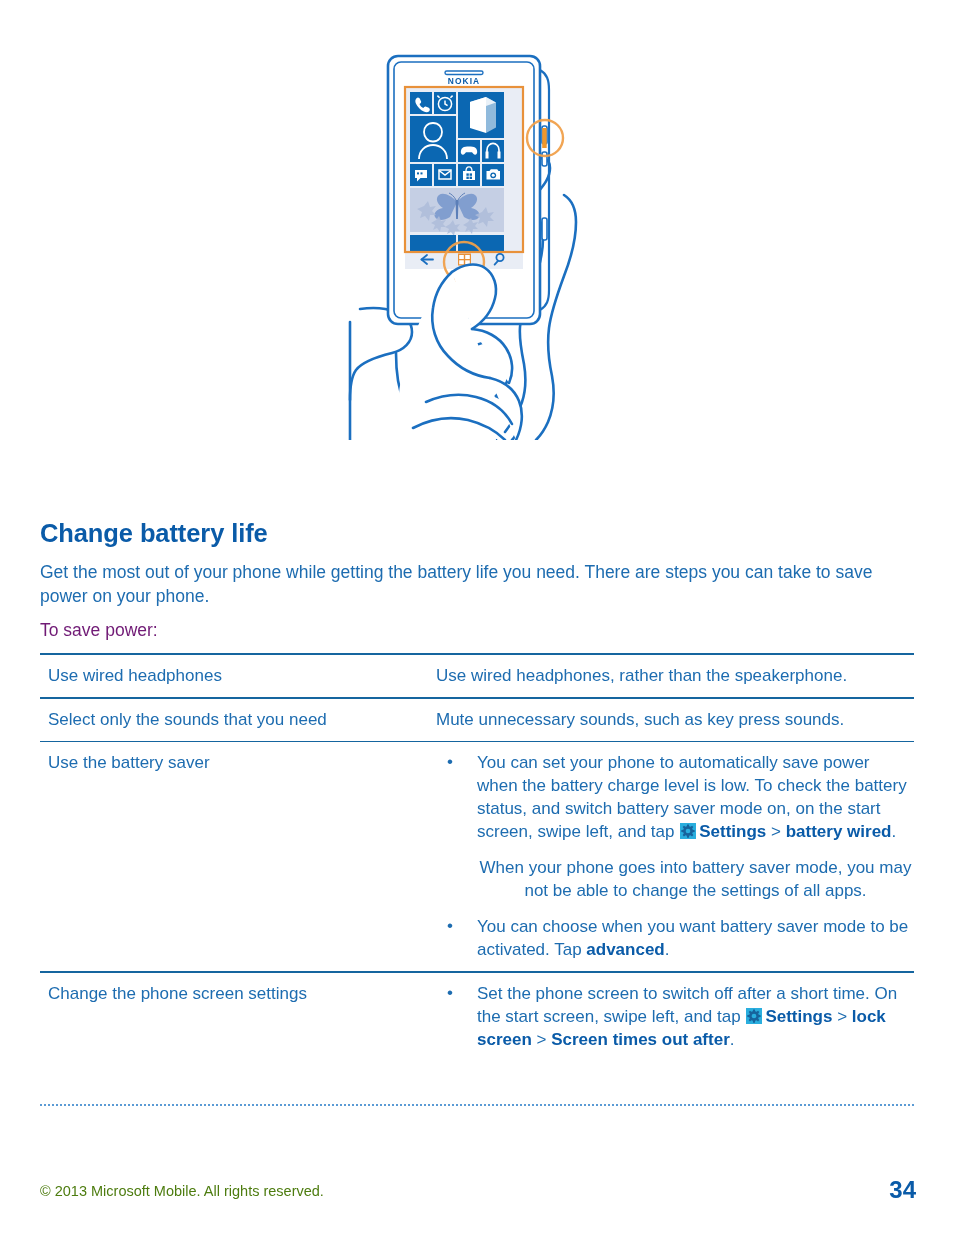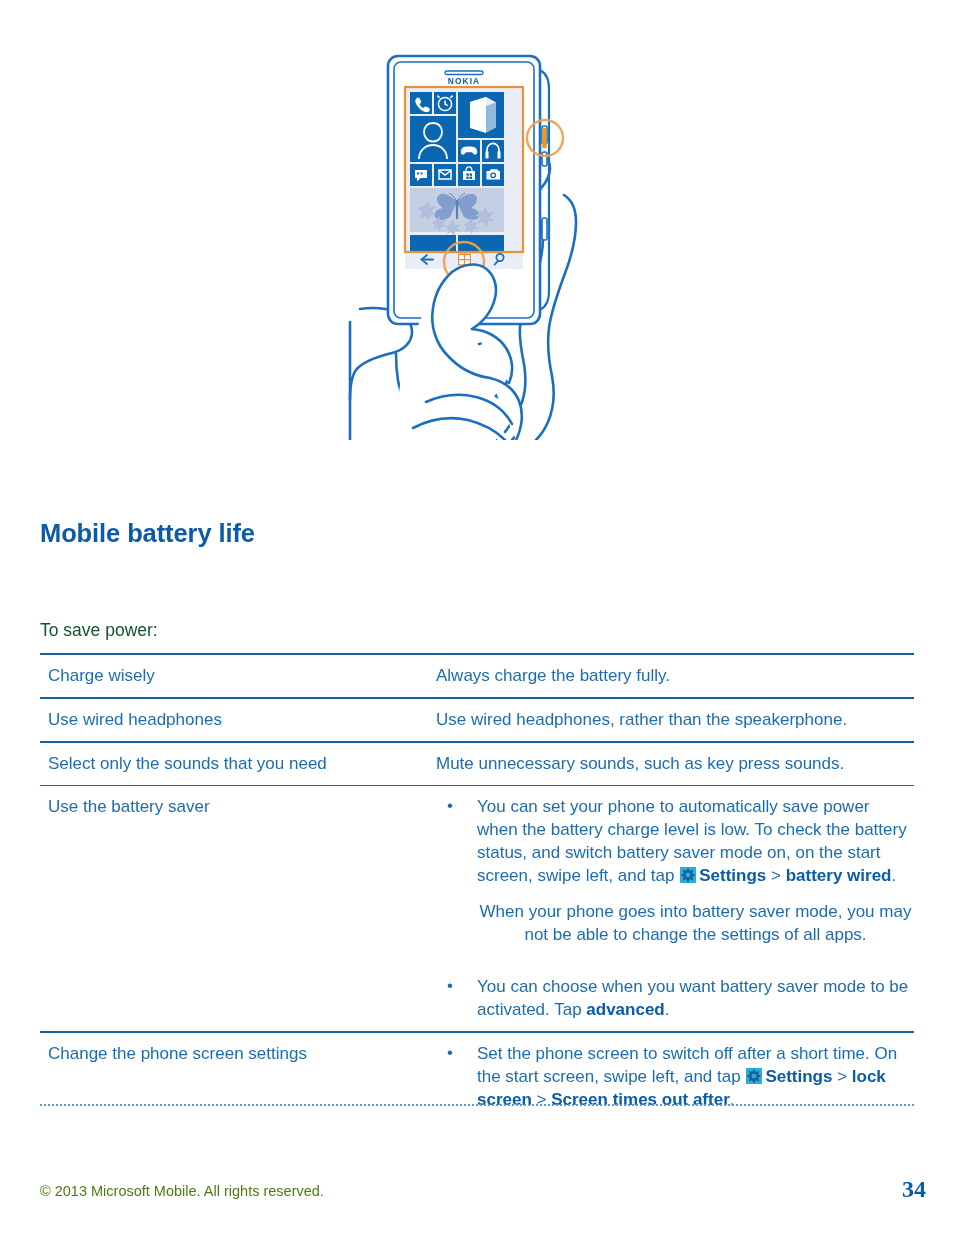--- a/index.html
+++ b/index.html
@@ -63,21 +63,21 @@
     font-size: 17.5px;
     line-height: 23.5px;
     color: #1d6cb0;
   }
   .lead {
     position: absolute;
     left: 40px;
     top: 619px;
     font-size: 17.5px;
     line-height: 23.5px;
-    color: #14532d;
+    color: #701a75;
   }
 
   
   table.save-power {
     position: absolute;
     left: 40px;
     top: 653px;
     width: 874px;
     border-collapse: collapse;
     font-size: 17px;
@@ -112,21 +112,21 @@
   ul.bullets {
     margin: 0;
     padding: 0;
     list-style: none;
   }
   ul.bullets > li {
     position: relative;
     padding-left: 41px;
     margin: 0 0 0 0;
   }
-  ul.bullets > li + li { margin-top: 29px; }
+  ul.bullets > li + li { margin-top: 13px; }
   ul.bullets > li::before {
     content: "•";
     position: absolute;
     left: 11px;
     top: -1px;
     font-size: 17px;
     color: #1d6cb0;
   }
   ul.bullets > li p {
     margin: 0;
@@ -148,26 +148,25 @@
   
   .footer-copy {
     position: absolute;
     left: 40px;
     top: 1183px;
     font-size: 14.5px;
     color: #4d7c0f;
   }
   .footer-page {
     position: absolute;
-    right: 28px;
+    right: 38px;
     top: 1176px;
     font-size: 24px;
     font-weight: bold;
     color: #0a5ba8;
-    font-family: Liberation Serif, serif;
   }
 </style>
 </head>
 <body>
 
 <div class="page">
 
   <div class="illustration">
     <svg width="360" height="400" viewBox="0 0 360 400" xmlns="http://www.w3.org/2000/svg">
       <defs>
@@ -358,29 +357,26 @@
         <path d="M172 289 C186 290 199 297 206 308 C213 319 214 332 209 343"></path>
         <path d="M126 362 C142 355 160 353 176 357 C192 361 205 371 212 384"></path>
         <path d="M113 388 C130 379 150 376 168 380 C184 384 197 392 205 400"></path>
       </g>
     </svg>
   </div>
 
   <div class="steps">
   </div>
 
-  <h1 class="section-title">Mobile battery life</h1>
+  <h1 class="section-title">Change battery life</h1>
+  <div class="intro">Get the most out of your phone while getting the battery life you need. There are steps you can take to save power on your phone.</div>
   <div class="lead">To save power:</div>
 
   <table class="save-power">
     <tbody>
-      <tr>
-        <td class="col-a">Charge wisely</td>
-        <td class="col-b">Always charge the battery fully.</td>
-      </tr>
       <tr class="thick">
         <td class="col-a">Use wired headphones</td>
         <td class="col-b">Use wired headphones, rather than the speakerphone.</td>
       </tr>
       <tr class="thick">
         <td class="col-a">Select only the sounds that you need</td>
         <td class="col-b">Mute unnecessary sounds, such as key press sounds.</td>
       </tr>
 
       <tr>

